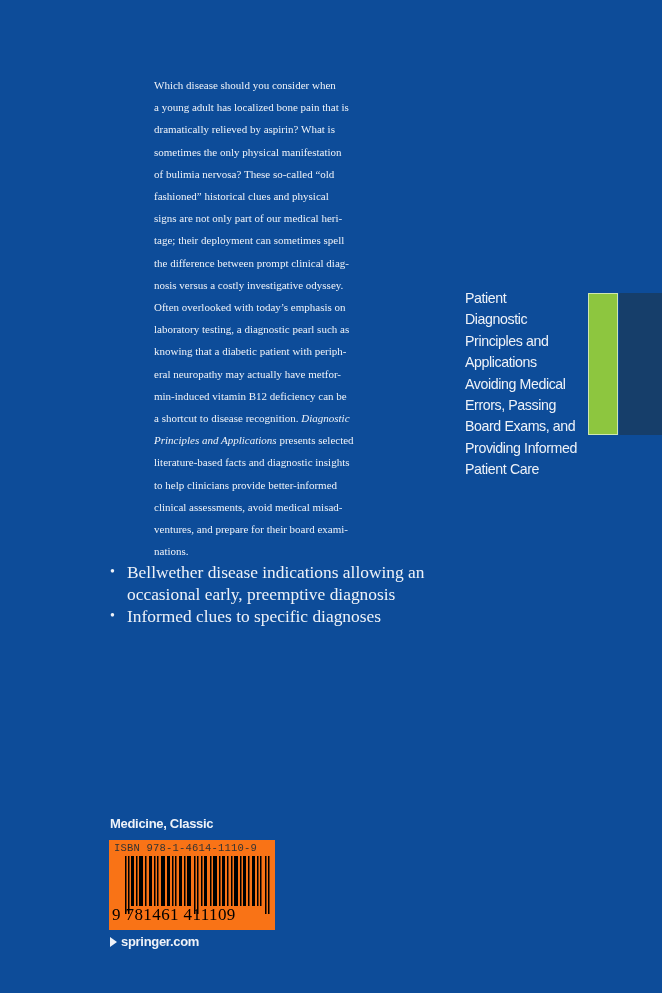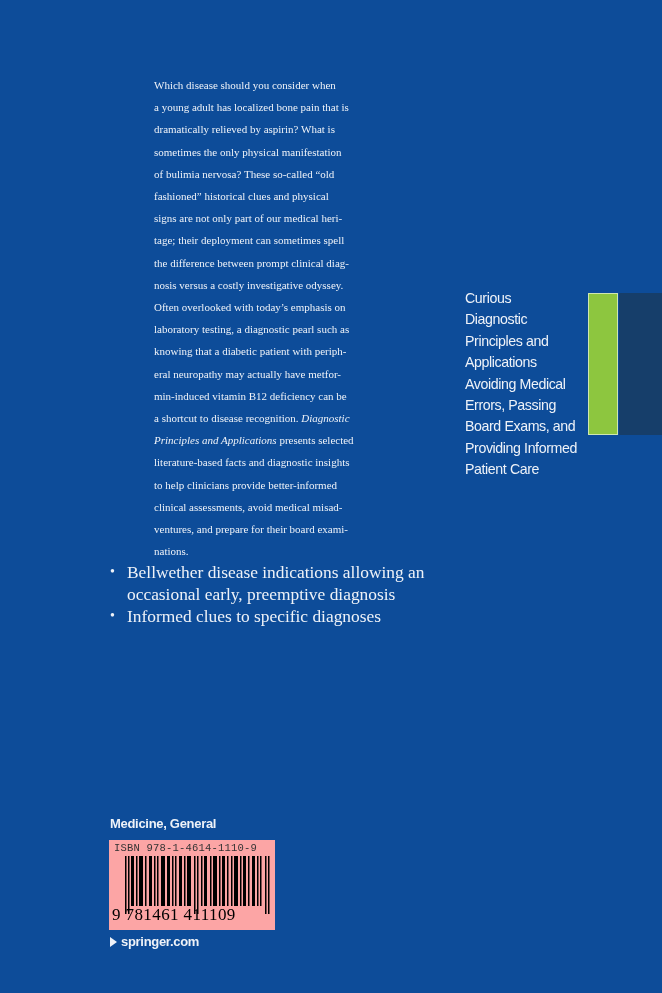--- a/index.html
+++ b/index.html
@@ -16,21 +16,21 @@
   .chapters li::before { content:"•"; position:absolute; left:0; top:0; font-size:14px; }
   .side { position:absolute; left:465px; top:288px; width:120px; color:#EEF2F8;
     font-family:"Liberation Sans", "DejaVu Sans", sans-serif; font-size:14.2px; line-height:21.4px; letter-spacing:-0.4px; }
   .side div { white-space:nowrap; }
   .side .b { font-weight:normal; }
   .bar-green { position:absolute; left:588px; top:293px; width:30px; height:142px; background:#8DC63F;
     border:1px solid #CFE7B0; box-sizing:border-box; }
   .bar-dark { position:absolute; left:619px; top:293px; width:43px; height:142px; background:#163E6A; }
   .subject { position:absolute; left:110px; top:816px; color:#EEF2F8; font-weight:bold;
     font-family:"Liberation Sans", "DejaVu Sans", sans-serif; font-size:13px; letter-spacing:-0.3px; }
-  .barcode { position:absolute; left:109px; top:840px; width:166px; height:90px; background:#fca5a5; }
+  .barcode { position:absolute; left:109px; top:840px; width:166px; height:90px; background:#f97316; }
   .isbn { position:absolute; left:5px; top:2px; font-family:"Liberation Mono", "DejaVu Sans Mono", monospace;
     font-size:10.5px; color:#333; letter-spacing:0.2px; white-space:nowrap; }
   .bars { position:absolute; left:16px; top:16px; width:146px; height:58px; }
   .bars svg { display:block; }
   .digits { position:absolute; left:3px; top:65px; font-family:Liberation Serif, serif;
     font-size:17px; color:#000; white-space:nowrap; letter-spacing:0.4px; }
   .web { position:absolute; left:110px; top:934px; color:#EEF2F8; font-weight:bold;
     font-family:"Liberation Sans", "DejaVu Sans", sans-serif; font-size:13px; letter-spacing:-0.3px; }
   .web .tri { display:inline-block; width:0; height:0; border-left:7px solid #EEF2F8;
     border-top:5px solid transparent; border-bottom:5px solid transparent; margin-right:4px; vertical-align:-1px; }
@@ -65,35 +65,35 @@
 
 <div class="chapters">
   <ul>
     <li>Bellwether disease indications allowing an
 occasional early, preemptive diagnosis</li>
     <li>Informed clues to specific diagnoses</li>
   </ul>
 </div>
 
 <div class="side">
-  <div>Curious</div>
+  <div>Patient</div>
   <div class="b">Diagnostic</div>
   <div class="b">Principles and</div>
   <div class="b">Applications</div>
   <div>Avoiding Medical</div>
   <div>Errors, Passing</div>
   <div>Board Exams, and</div>
   <div>Providing Informed</div>
   <div>Patient Care</div>
 </div>
 
 <div class="bar-green"></div>
 <div class="bar-dark"></div>
 
-<div class="subject">Medicine, General</div>
+<div class="subject">Medicine, Classic</div>
 
 <div class="barcode">
   <div class="isbn">ISBN 978-1-4614-1110-9</div>
   <div class="bars">
     <svg width="146" height="58" viewBox="0 0 146 58">
       <g fill="#000">
         <rect x="0" y="0" width="1.5" height="58"></rect>
           <rect x="3" y="0" width="1.5" height="58"></rect>
         <rect x="6" y="0" width="3" height="50"></rect>
           <rect x="11" y="0" width="1.5" height="50"></rect>

